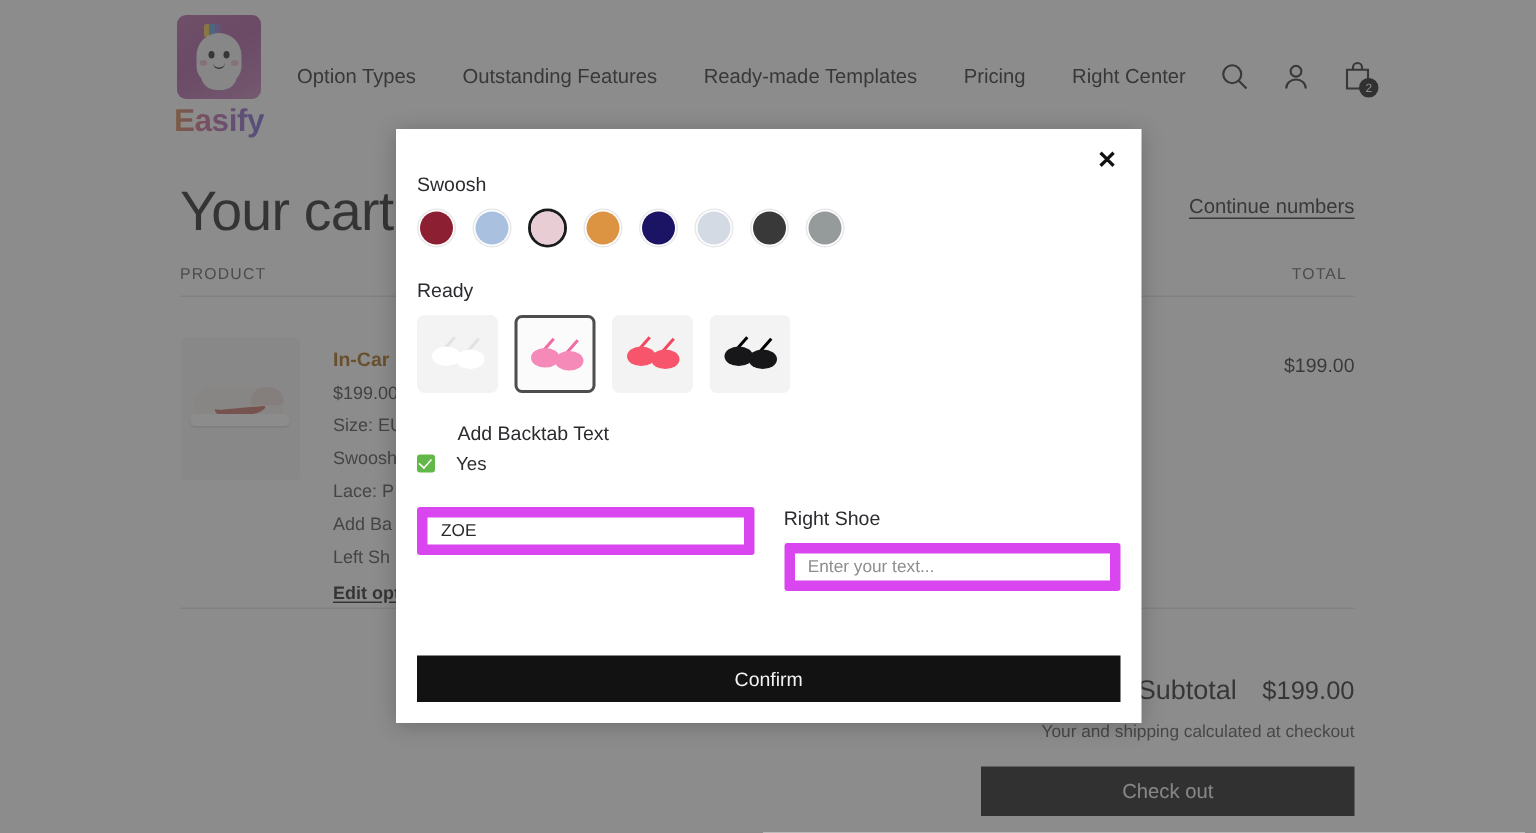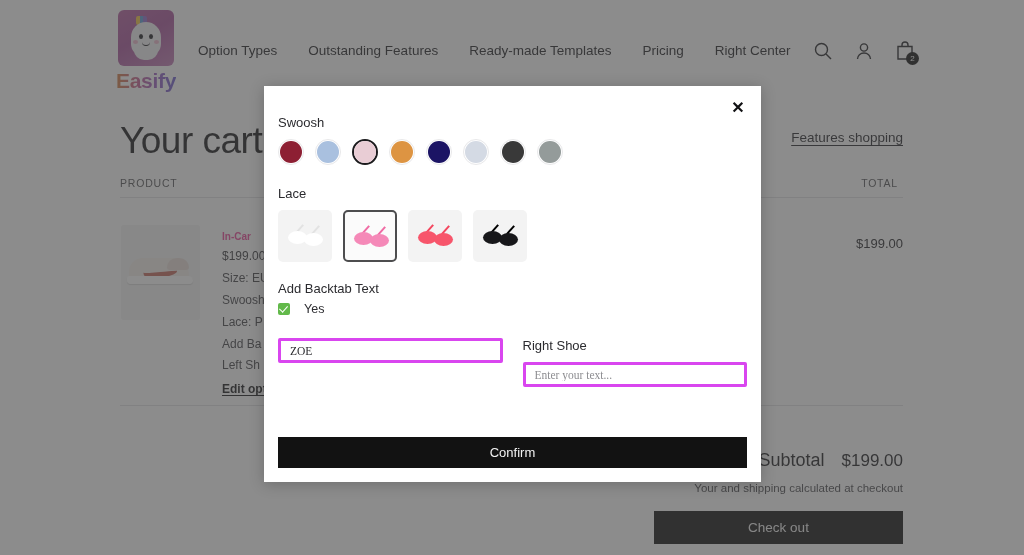--- a/index.html
+++ b/index.html
@@ -142,21 +142,21 @@
   }
   .shoe-collar {
     position: absolute; left: 40px; top: 0px; width: 22px; height: 12px;
     background: #e9ded8; border-radius: 12px 12px 3px 3px;
   }
 
   .product-info {
     position: absolute; left: 222px; top: 228px;
     font-size: 12px; color: #444449; line-height: 1.82;
   }
-  .product-info .pname { font-weight: bold; color: #ec4899; font-size: 10px; }
+  .product-info .pname { font-weight: bold; color: #a16207; font-size: 13px; }
   .product-info .pprice { color: #3a3a3e; }
   .product-info .edit-link {
     font-weight: bold; color: #1a1a1c; text-decoration: underline;
     text-underline-offset: 2px; cursor: pointer; display: inline-block; margin-top: 2px;
   }
   .line-total {
     position: absolute; right: 121px; top: 236px;
     font-size: 13px; color: #26262a;
   }
 
@@ -243,23 +243,23 @@
     width: 4px; height: 7px;
     border: solid #fff; border-width: 0 1.6px 1.6px 0;
     transform: rotate(42deg);
   }
   .check-label { font-size: 12.5px; color: #2e2e32; }
 
   .text-fields { display: flex; gap: 20px; margin-top: 22px; }
   .tf-col { flex: 1; }
   .tf-input {
     width: 100%; height: 25px;
-    border: 3px solid #d946ef; border-radius: 2px;
+    border: 7px solid #d946ef; border-radius: 2px;
     padding: 9px 9px; font-size: 11.5px; color: #2a2a2e;
-    font-family: Liberation Serif, serif;
+    font-family: Liberation Sans, sans-serif;
     background: #fff;
   }
   .tf-input::placeholder { color: #8d8d91; }
   .helper {
     margin-top: 19px; font-size: 11px; font-style: italic; color: #5c5c60;
   }
   .confirm-btn {
     position: absolute; left: 14px; bottom: 14px;
     width: 469px; height: 31px;
     background: #121212; color: #f2f2f2;
@@ -314,21 +314,21 @@
         <svg width="22" height="22" viewBox="0 0 22 22" fill="none" stroke="currentColor" stroke-width="1.4">
           <path d="M4 6.5h14V19H4z"></path>
           <path d="M8 6.5V5a3 3 0 0 1 6 0v1.5"></path>
         </svg>
         <span class="cart-badge">2</span>
       </div>
     </div>
   </div>
 
   <h1 class="cart-title">Your cart</h1>
-  <a class="continue-shopping">Features shopping</a>
+  <a class="continue-shopping">Continue numbers</a>
 
   <div class="col-head product">PRODUCT</div>
   <div class="col-head total">TOTAL</div>
   <div class="cart-divider"></div>
   <div class="cart-divider bottom"></div>
 
   <div class="product-thumb">
     <div class="shoe">
       <div class="shoe-body"></div>
       <div class="shoe-collar"></div>
@@ -386,21 +386,21 @@
           <i style="background: rgb(212, 218, 228);"></i>
         </div>
       <div class="swatch">
           <i style="background: rgb(57, 57, 57);"></i>
         </div>
       <div class="swatch">
           <i style="background: rgb(148, 155, 154);"></i>
         </div>
     </div>
 
-    <div class="field-label">Lace</div>
+    <div class="field-label">Ready</div>
     <div class="lace-row">
       <div class="lace-opt">
         <div class="lace-art">
           <div class="lace-tip a" style="background: rgb(226, 226, 226);"></div>
           <div class="lace-tip b" style="background: rgb(226, 226, 226);"></div>
           <div class="lace-disc a" style="background: rgb(255, 255, 255);"></div>
           <div class="lace-disc b" style="background: rgb(255, 255, 255);"></div>
         </div>
       </div>
       <div class="lace-opt selected">
@@ -422,21 +422,21 @@
       <div class="lace-opt">
         <div class="lace-art">
           <div class="lace-tip a" style="background: rgb(0, 0, 0);"></div>
           <div class="lace-tip b" style="background: rgb(0, 0, 0);"></div>
           <div class="lace-disc a" style="background: rgb(23, 23, 26);"></div>
           <div class="lace-disc b" style="background: rgb(23, 23, 26);"></div>
         </div>
       </div>
     </div>
 
-    <div class="field-label" style="margin-bottom:6px;">Add Backtab Text</div>
+    <div class="field-label" style="margin-bottom:6px;margin-left:27px;">Add Backtab Text</div>
     <div class="check-line">
       <span class="checkbox"></span>
       <span class="check-label">Yes</span>
     </div>
 
     <div class="text-fields">
       <div class="tf-col">
         <input class="tf-input" value="ZOE" placeholder="Enter your text..." style="">
       </div>
       <div class="tf-col">

